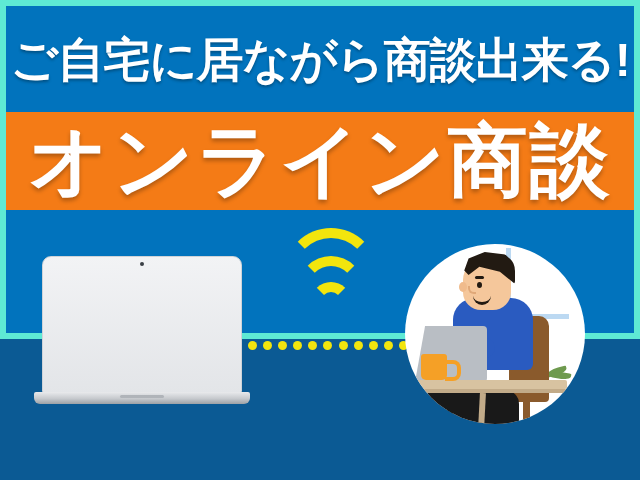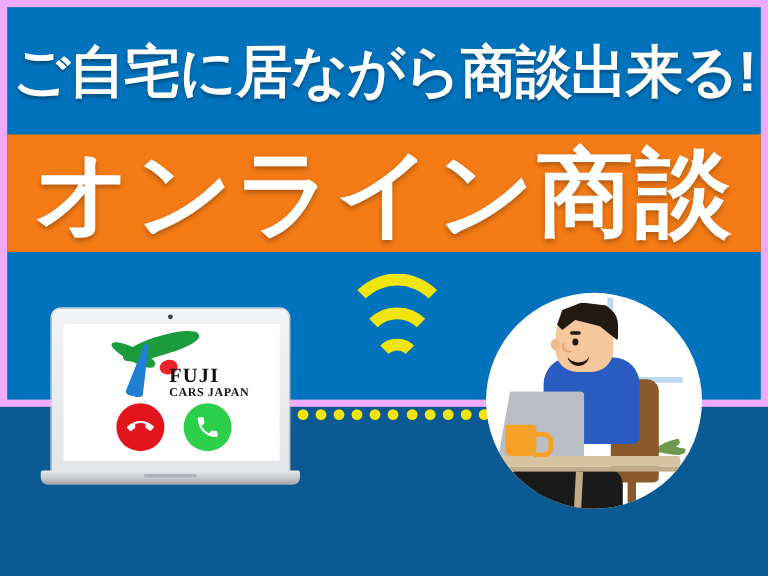--- a/index.html
+++ b/index.html
@@ -3,21 +3,21 @@
 <meta charset="utf-8">
 <style>
   html,body{margin:0;padding:0;}
   body{
     width:640px;height:480px;overflow:hidden;
     font-family:"Liberation Sans", sans-serif;
     background:#0b5a94;
   }
   #banner{
     position:relative;width:640px;height:339px;
-    background:#f0abfc;
+    background:#5eead4;
     box-sizing:border-box;
   }
   
   .frame{
     position:absolute;left:6px;top:6px;right:6px;bottom:6px;
     background:#0173bd;
   }
 
   
   .headline{
@@ -251,47 +251,20 @@
     <div class="headline">ご自宅に居ながら商談出来る!</div>
   </div>
 
   <div class="orangeband">
     <div class="txt">オンライン商談</div>
   </div>
 
   <div class="laptop">
     <div class="lid">
       <div class="cam"></div>
-      <div class="screen">
-
-        <div class="logo">
-          <div class="swoosh"></div>
-          <div class="swoosh2"></div>
-          <div class="bluepeak"></div>
-          <div class="reddot"></div>
-          <div class="brand">
-            <div class="b1">FUJI</div>
-            <div class="b2">CARS JAPAN</div>
-          </div>
-        </div>
-
-        <div class="btnrow">
-          <div class="cbtn decline">
-            <svg class="handset" viewBox="0 0 24 24">
-              <path d="M6.6 10.8c1.5 2.9 3.7 5.1 6.6 6.6l2.2-2.2c.3-.3.7-.4 1-.2 1.1.4 2.4.6 3.6.6.6 0 1 .4 1 1V20c0 .6-.4 1-1 1C10.6 21 3 13.4 3 4c0-.6.4-1 1-1h3.5c.6 0 1 .4 1 1 0 1.3.2 2.5.6 3.6.1.4 0 .8-.2 1l-2.3 2.2z"></path>
-            </svg>
-          </div>
-          <div class="cbtn accept">
-            <svg class="handset" viewBox="0 0 24 24">
-              <path d="M6.6 10.8c1.5 2.9 3.7 5.1 6.6 6.6l2.2-2.2c.3-.3.7-.4 1-.2 1.1.4 2.4.6 3.6.6.6 0 1 .4 1 1V20c0 .6-.4 1-1 1C10.6 21 3 13.4 3 4c0-.6.4-1 1-1h3.5c.6 0 1 .4 1 1 0 1.3.2 2.5.6 3.6.1.4 0 .8-.2 1l-2.3 2.2z"></path>
-            </svg>
-          </div>
-        </div>
-
-      </div>
     </div>
     <div class="base"></div>
   </div>
 
   <div class="wifi">
     <div class="arc a1"></div>
     <div class="arc a2"></div>
     <div class="arc a3"></div>
   </div>
 

